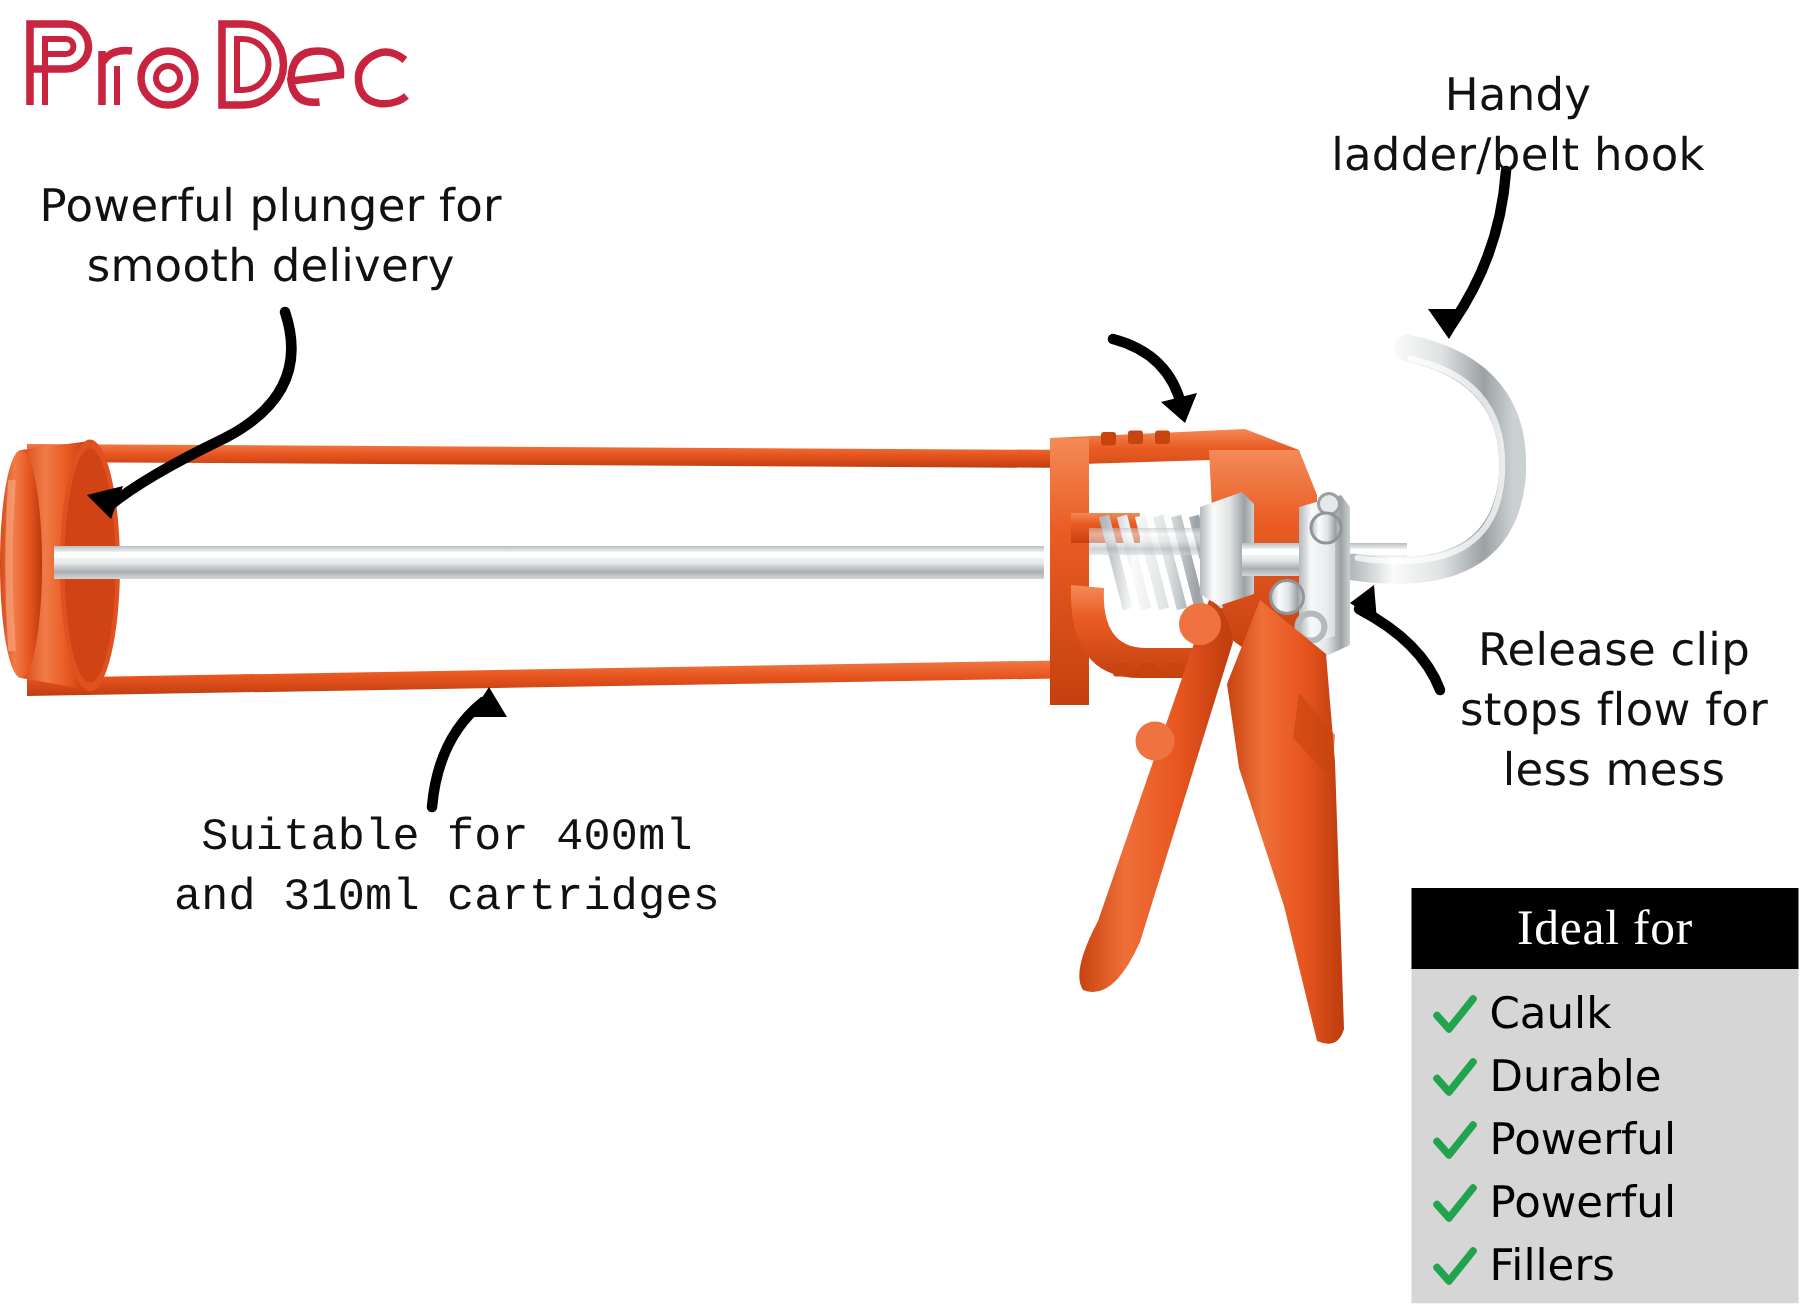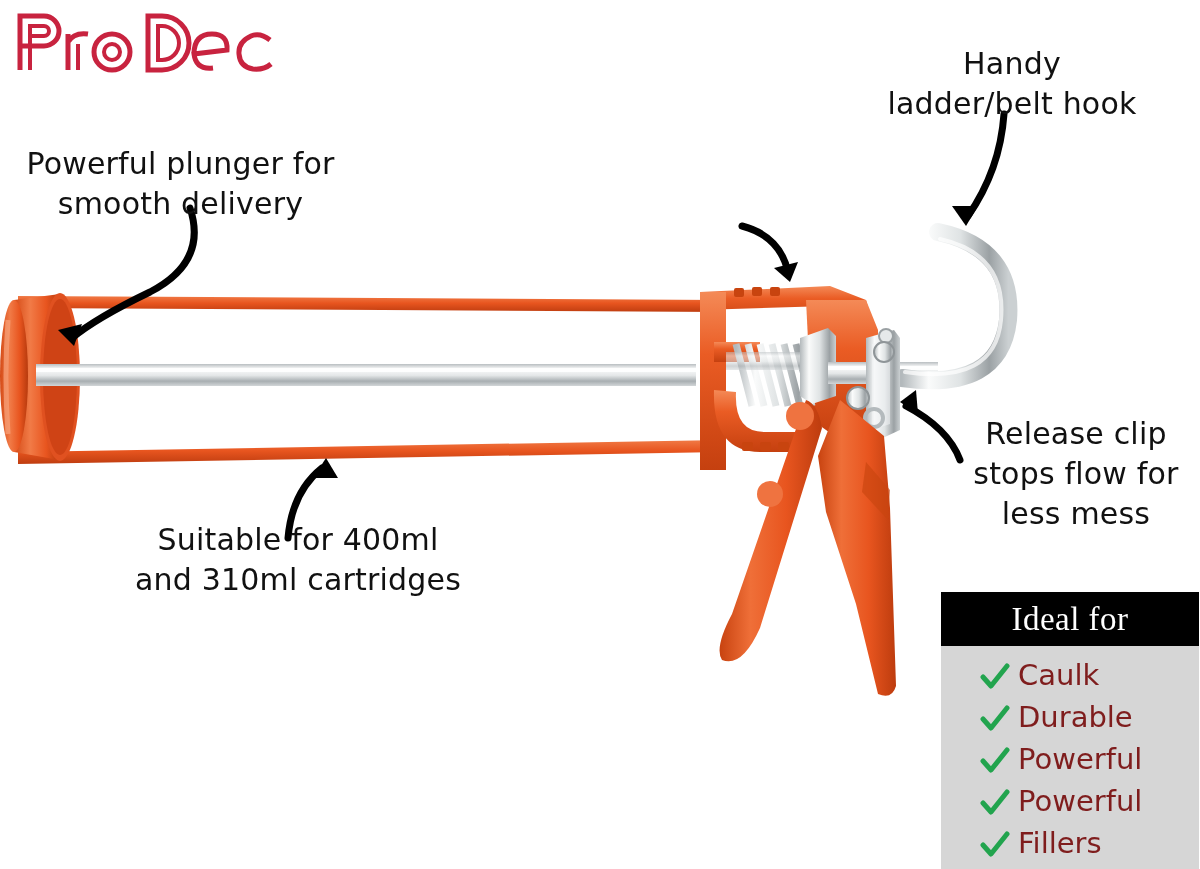--- a/index.html
+++ b/index.html
@@ -32,25 +32,25 @@
     position: absolute;
     font-family: "DejaVu Sans", sans-serif;
     color: #111111;
     font-size: 30px;
     line-height: 1.33;
     letter-spacing: 0.2px;
     white-space: pre-line;
     text-align: center;
   }
 
-  .anno-plunger   { left: 8px;   top: 144px; width: 345px; }
+  .anno-plunger   { left: 8px;   top: 118px; width: 345px; }
   .anno-durable   { left: 432px; top: 134px; width: 380px; }
   .anno-hook      { left: 862px; top: 20px;  width: 300px; margin-top: 24px; }
   .anno-release   { left: 958px; top: 414px; width: 236px; }
-  .anno-cartridge { left: 112px; top: 520px; width: 372px; }
+  .anno-cartridge { left: 112px; top: 540px; width: 372px; font-family: Liberation Mono, monospace; }
 
   
   .arrows {
     position: absolute;
     left: 0; top: 0;
     width: 1200px; height: 869px;
     pointer-events: none;
   }
 
   
@@ -82,22 +82,21 @@
     padding: 10px 0 18px 0;
     min-height: 213px;
     box-sizing: border-box;
   }
   .ideal-item {
     display: flex;
     align-items: center;
     height: 42px;
     padding-left: 14px;
     font-size: 29px;
-    color: #7f1d1d;
-    margin-left: 25px;
+    color: #000000;
   }
   .check {
     width: 30px;
     height: 30px;
     flex: 0 0 30px;
     margin-right: 8px;
     position: relative;
   }
   .check svg { display: block; }
   .ideal-label { position: relative; top: -2px; }

